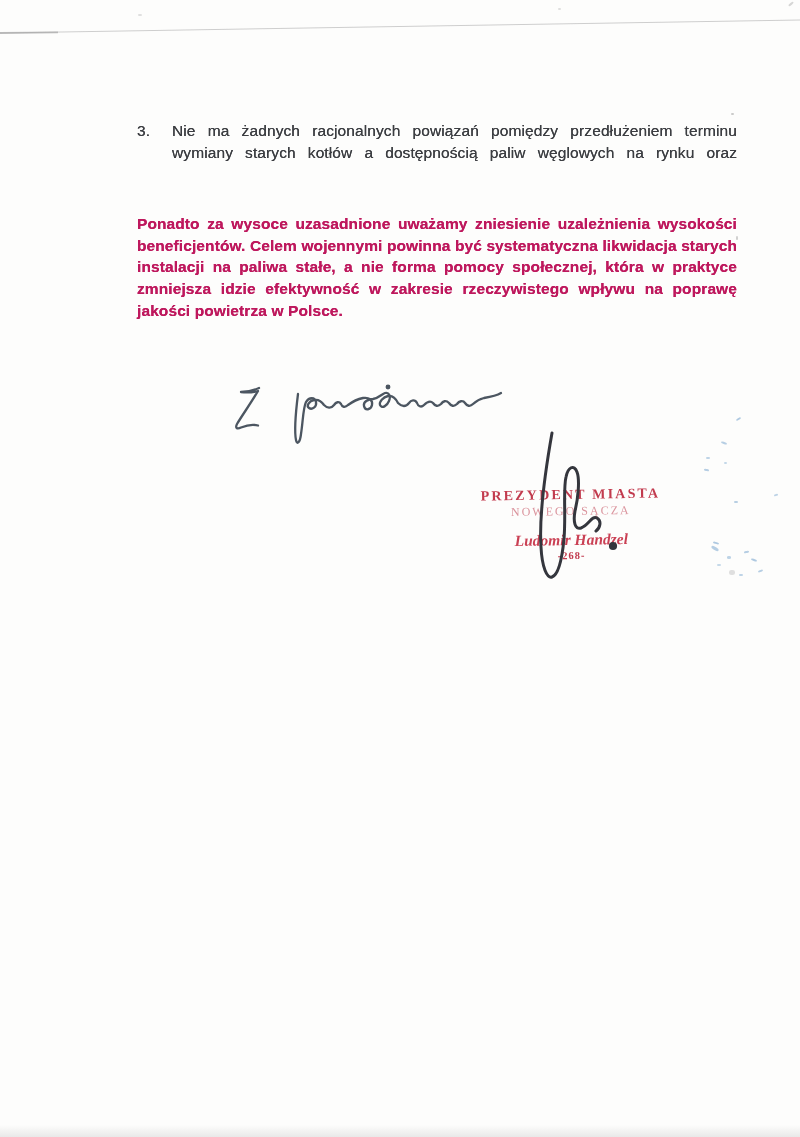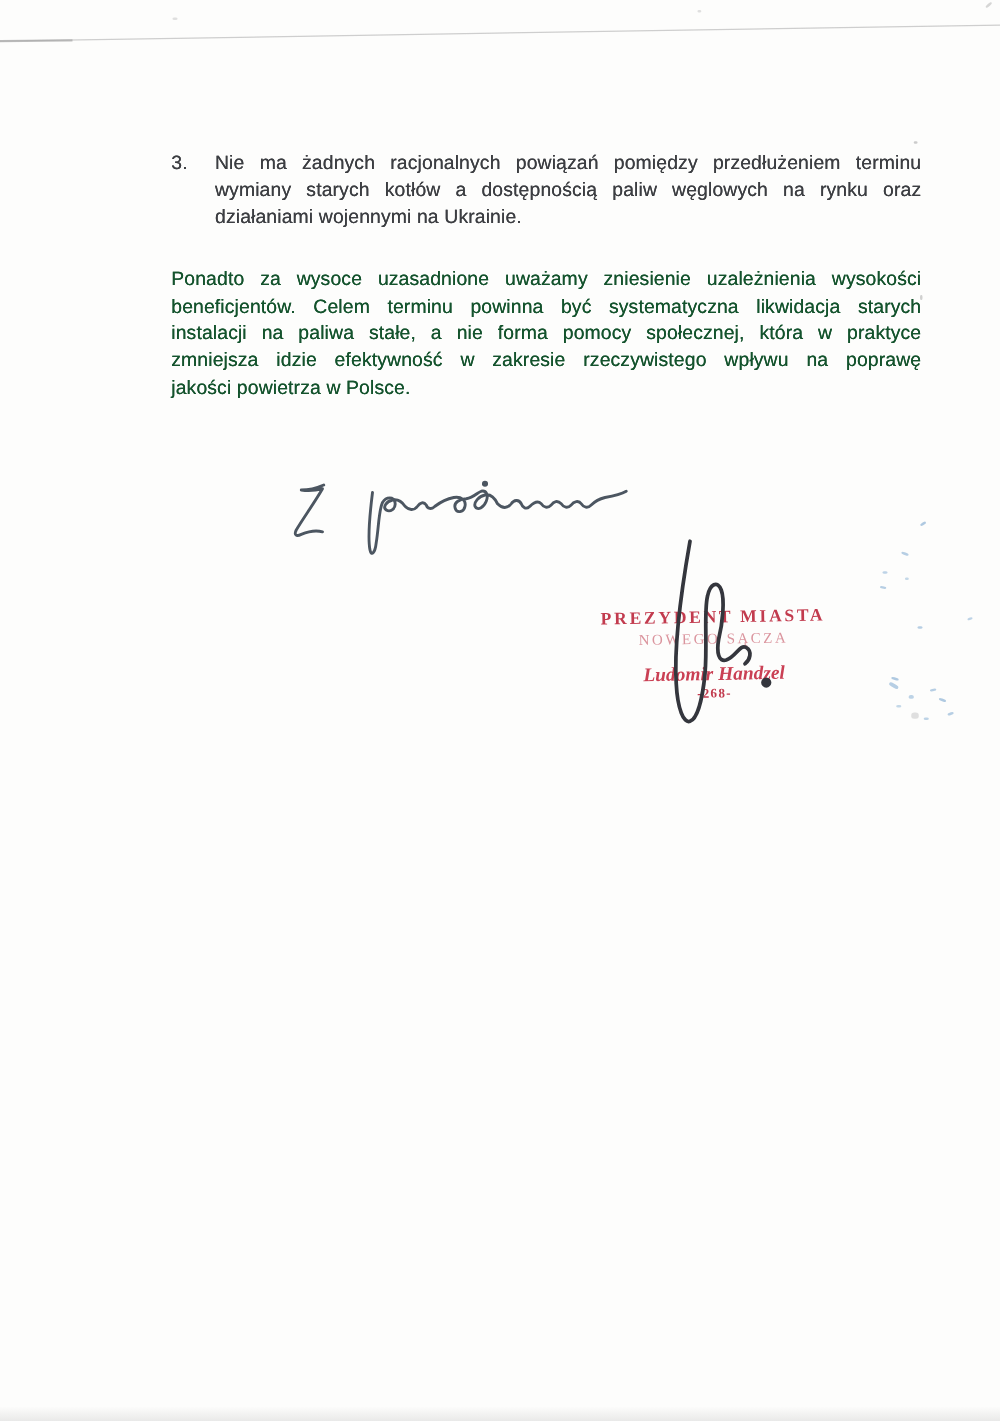--- a/index.html
+++ b/index.html
@@ -46,27 +46,26 @@
   <svg class="scanline-svg" width="800" height="40" viewBox="0 0 800 40">
     <line x1="0" y1="33" x2="800" y2="20" stroke="#c6c6c6" stroke-width="1" opacity="0.85"></line>
     <line x1="0" y1="33" x2="58" y2="32.3" stroke="#a3a3a3" stroke-width="1.8" opacity="0.65"></line>
   </svg>
 
   <div class="textblock listitem" style="left: 137px; top: 120px; color: rgb(60, 62, 66);">
     <span class="listnum">3.</span>
     <div>
         <div class="tline just">Nie ma żadnych racjonalnych powiązań pomiędzy przedłużeniem terminu</div>
         <div class="tline just">wymiany starych kotłów a dostępnością paliw węglowych na rynku oraz</div>
-        <div class="tline">działaniami wojennymi na Ukrainie.</div>
       </div>
   </div>
 
-  <div class="textblock" style="left: 137px; top: 213px; color: #14532d;">
+  <div class="textblock" style="left: 137px; top: 213px; color: #be185d; font-weight: bold;">
       <div class="tline just">Ponadto za wysoce uzasadnione uważamy zniesienie uzależnienia wysokości</div>
-      <div class="tline just">beneficjentów. Celem terminu powinna być systematyczna likwidacja starych</div>
+      <div class="tline just">beneficjentów. Celem wojennymi powinna być systematyczna likwidacja starych</div>
       <div class="tline just">instalacji na paliwa stałe, a nie forma pomocy społecznej, która w praktyce</div>
       <div class="tline just">zmniejsza idzie efektywność w zakresie rzeczywistego wpływu na poprawę</div>
       <div class="tline">jakości powietrza w Polsce.</div>
     </div>
 
   <svg class="hw" style="left:218px;top:376px;" width="310" height="78" viewBox="0 0 310 78" role="img" aria-label="Z poważaniem">
     <g fill="none" stroke-linecap="round" stroke-linejoin="round" stroke-width="2.3" style="stroke: rgb(76, 86, 97);">
       <path d="M 41 12 C 34 15, 28 16, 23 16 C 30 17, 36 16, 40 15 C 33 27, 25 38, 19 48
                C 17 52, 19 53.5, 23 51.5 C 29 49, 35 48, 40 49.5"></path>
       <path d="M 80 18 C 78 34, 76 54, 78 64 C 79 69, 82 67, 83 58 C 85 46, 85 32, 88 26

